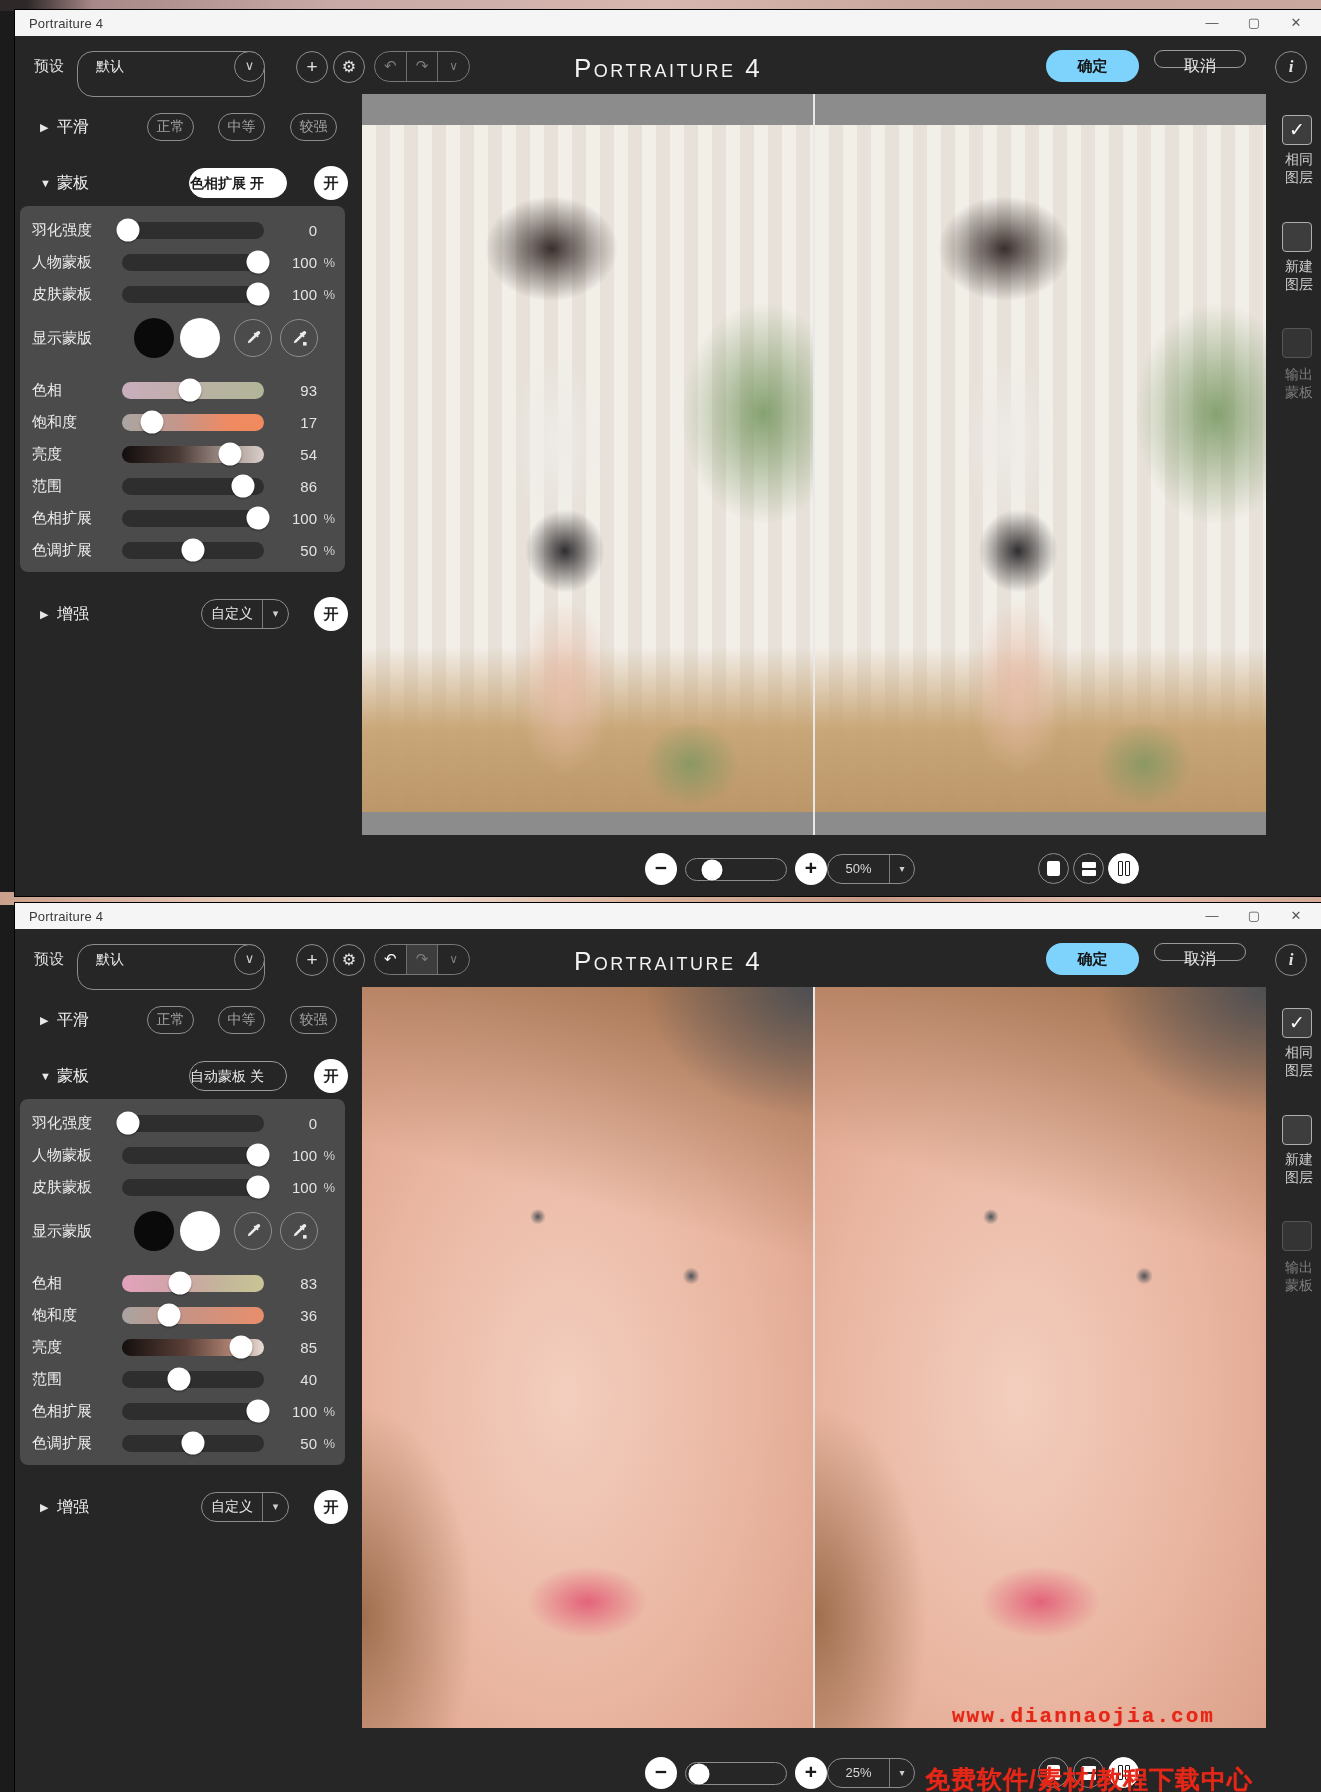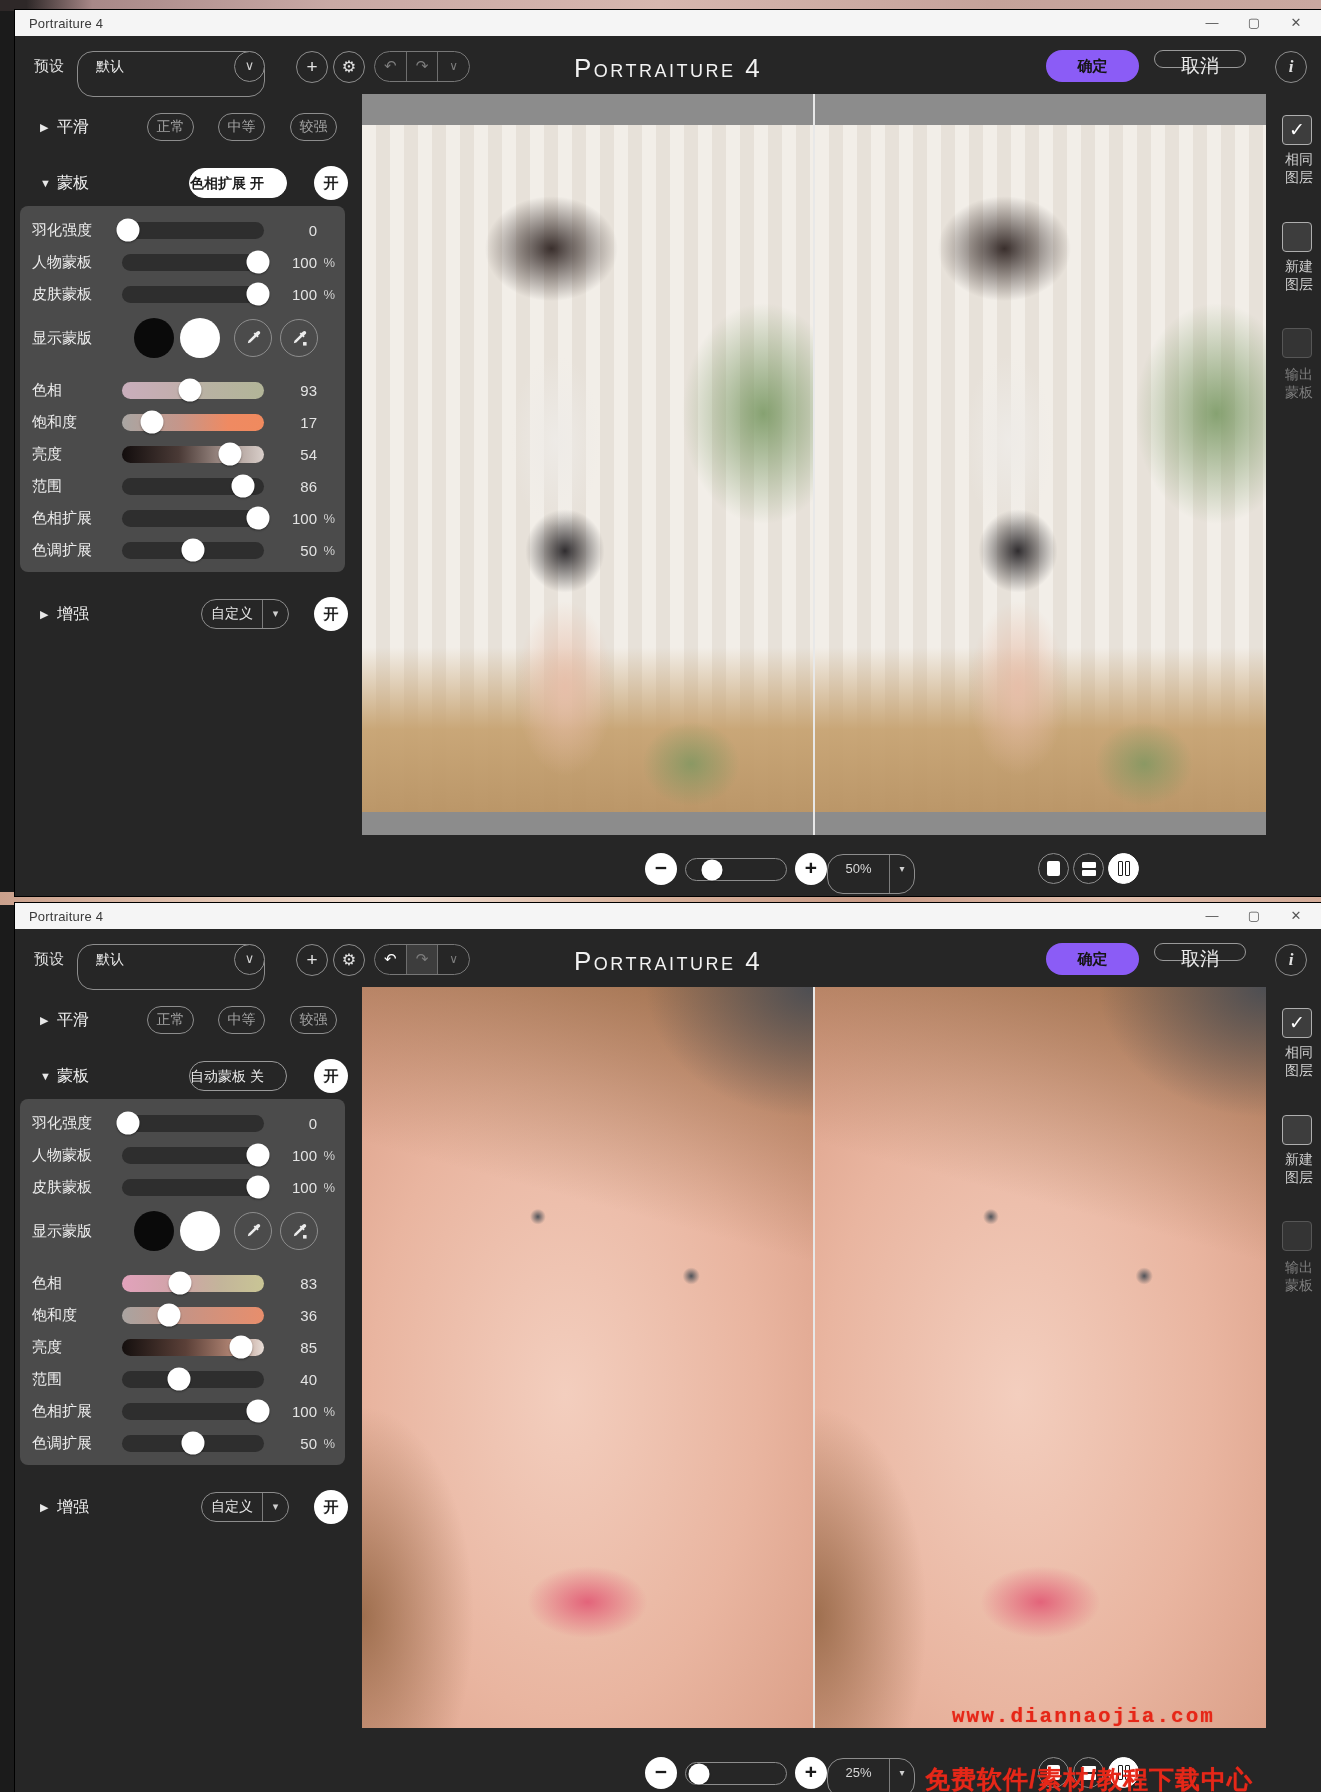--- a/index.html
+++ b/index.html
@@ -36,24 +36,24 @@
   .btn-add{left:281px}
   .btn-gear{left:318px;font-size:16px}
   .undo-group{position:absolute;left:359px;top:7px;width:96px;height:31px;border:1.5px solid #777;
               border-radius:16px;display:flex;overflow:hidden}
   .undo-seg{flex:1;text-align:center;line-height:28px;color:#7d7d7d;font-size:15px;border-right:1px solid #6e6e6e}
   .undo-seg:last-child{border-right:none;font-size:12px}
   .win2 .seg-undo{color:#fff}
   .win2 .seg-redo{background:#3d3d3d}
   .brand{position:absolute;left:0;top:9px;width:100%;text-align:center;color:#f2f2f2;font-size:26px;
          font-variant:small-caps;letter-spacing:2.5px;font-weight:500;pointer-events:none}
-  .btn-ok{position:absolute;right:182px;top:6px;width:93px;height:32px;background:#8b5cf6;border-radius:16px;
+  .btn-ok{position:absolute;right:182px;top:6px;width:93px;height:32px;background:#7dd3fc;border-radius:16px;
           color:#141414;font-size:15px;font-weight:bold;text-align:center;line-height:32px}
   .btn-cancel{position:absolute;right:75px;top:6px;width:92px;height:18px;border:1.5px solid #9a9a9a;
-          border-radius:16px;color:#ececec;font-size:19px;text-align:center;line-height:29px}
+          border-radius:16px;color:#ececec;font-size:16px;text-align:center;line-height:29px}
   .btn-info{left:auto;right:14px;font-family:"Liberation Serif","DejaVu Serif",serif;font-style:italic;
             font-size:17px;font-weight:bold}
 
   
   .sect-row{position:absolute;height:30px;display:flex;align-items:center;color:#f0f0f0}
   .row-smooth{left:0;top:102px;width:345px}
   .row-mask{left:0;top:158px;width:345px}
   .row-enhance{left:0;top:589px;width:345px}
   .tri{display:inline-block;margin-left:25px;font-size:11px;color:#e8e8e8;width:14px}
   .sect-label{font-size:16px;margin-left:3px}
@@ -127,21 +127,21 @@
 
   
   .statusbar{position:absolute;left:0;width:100%;height:38px}
   .win1 .statusbar{top:841px}
   .win2 .statusbar{top:852px}
   .sb-circ{position:absolute;top:2px;width:32px;height:32px;background:#fff;border-radius:50%;
            color:#1a1a1a;font-size:21px;font-weight:bold;text-align:center;line-height:30px}
   .sb-minus{left:630px}.sb-plus{left:780px}
   .zoomtrack{position:absolute;left:670px;top:7px;width:102px;height:23px;border:1.5px solid #8d8d8d;border-radius:12px}
   .zoomtrack .knob{width:21px;height:21px}
-  .zoomsel{position:absolute;left:812px;top:3px;width:88px;height:40px;border:1.5px solid #8d8d8d;
+  .zoomsel{position:absolute;left:812px;top:3px;width:88px;height:30px;border:1.5px solid #8d8d8d;
            border-radius:16px;display:flex;overflow:hidden}
   .zoomval{flex:1;color:#d8d8d8;font-size:13px;text-align:center;line-height:27px}
   .zoomarrow{width:25px;border-left:1px solid #7c7c7c;color:#cfcfcf;font-size:10px;text-align:center;line-height:27px}
   .viewbtn{position:absolute;top:2px;width:31px;height:31px;border:1.5px solid #8d8d8d;border-radius:50%;
            display:flex;align-items:center;justify-content:center;gap:2px}
   .vb-1{left:1023px}.vb-2{left:1058px}.vb-3{left:1093px;background:#fff;border-color:#fff}
   .vb-rect{width:13px;height:15px;background:#fff;border-radius:2px}
   .vb-hsplit{display:flex;flex-direction:column;gap:2px}
   .vb-hsplit span{display:block;width:14px;height:6px;background:#fff;border-radius:1px}
   .vb-vbar{width:5px;height:15px;border:1.6px solid #1c1c1c;border-radius:1px}

